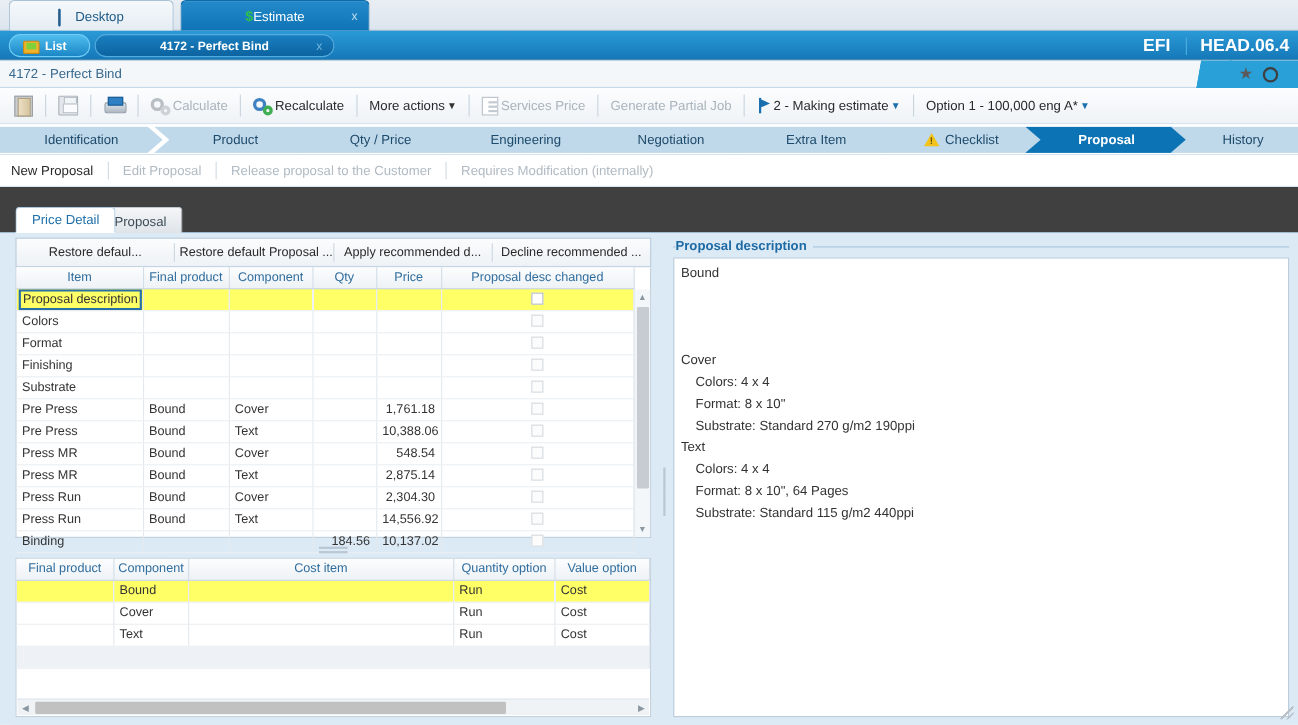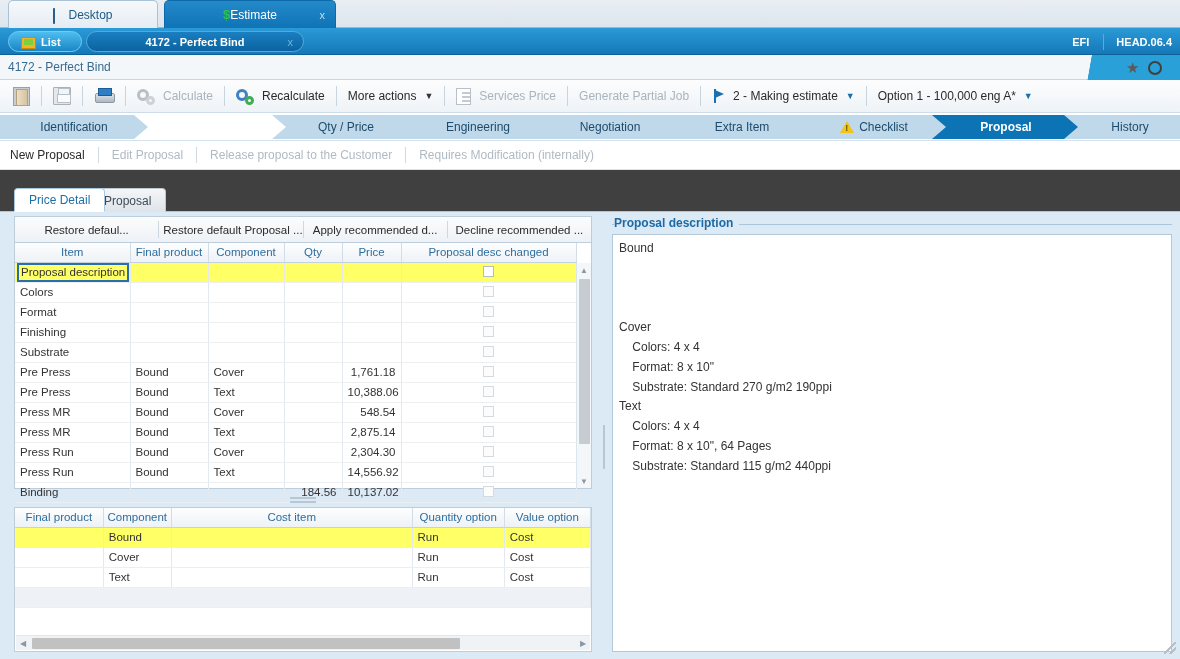--- a/index.html
+++ b/index.html
@@ -86,21 +86,21 @@
     content: ""; position: absolute; left: 0; top: 1px;
     width: 13px; height: 10px; background: #f2b32c;
     border: 1px solid #c98a10; border-radius: 1px 2px 1px 1px;
   }
   .folder-icon:after {
     content: ""; position: absolute; left: 3px; top: 3px;
     width: 9px; height: 6px; background: #7fd13b;
   }
   .hdr-right {
     position: absolute; top: 0; right: 0; height: 27px;
-    display: flex; align-items: center; color: #ffffff; font-size: 11px; font-weight: bold;
+    display: flex; align-items: center; color: #ffffff; font-size: 16px; font-weight: bold;
   }
   .hdr-right .efi { padding: 0 14px; }
   .hdr-right .ver {
     padding: 0 8px 0 12px; border-left: 1px solid #4fb0e0; height: 16px;
     display: flex; align-items: center; white-space: nowrap; overflow: hidden;
   }
 
   
   .crumbrow {
     position: absolute; top: 55px; left: 0; width: 1180px; height: 25px;
@@ -128,21 +128,21 @@
   }
 
   
   .toolbar {
     position: absolute; top: 80px; left: 0; width: 1180px; height: 33px;
     background: linear-gradient(to bottom, #fdfdfe, #eef3f7);
     border-bottom: 1px solid #cddcea;
     display: flex; align-items: center; padding-left: 6px;
   }
   .tb-btn {
-    display: flex; align-items: center; gap: 8px; height: 27px;
+    display: flex; align-items: center; gap: 2px; height: 27px;
     padding: 0 7px; font-size: 12px; color: #2a2a2a; white-space: nowrap;
   }
   .tb-btn.disabled { color: #a9b4bd; }
   .tb-sep { width: 1px; height: 20px; background: #c8d4de; margin: 0 4px; }
 
   .ic { flex: none; position: relative; }
   .ic-door { width: 17px; height: 19px; background: #c9ccd0; border: 1px solid #9aa0a6; }
   .ic-door:after {
     content: ""; position: absolute; right: 1px; top: 1px; width: 10px; height: 15px;
     background: linear-gradient(to right, #ecdfc4, #d6c49f); border: 1px solid #b3a27d;
@@ -487,20 +487,23 @@
   <div class="tb-sep"></div>
   <div class="tb-btn">
     <span>Option 1 - 100,000 eng A*</span>
     <span class="caret">▼</span>
   </div>
 </div>
 
 <div class="stages">
   <div class="stage first" style="left:0px;width:148px">
       <span>Identification</span>
+    </div>
+  <div class="stage" style="left:140px;width:148px">
+      <span>Product</span>
     </div>
   <div class="stage" style="left:272px;width:148px">
       <span>Qty / Price</span>
     </div>
   <div class="stage" style="left:404px;width:148px">
       <span>Engineering</span>
     </div>
   <div class="stage" style="left:536px;width:148px">
       <span>Negotiation</span>
     </div>

